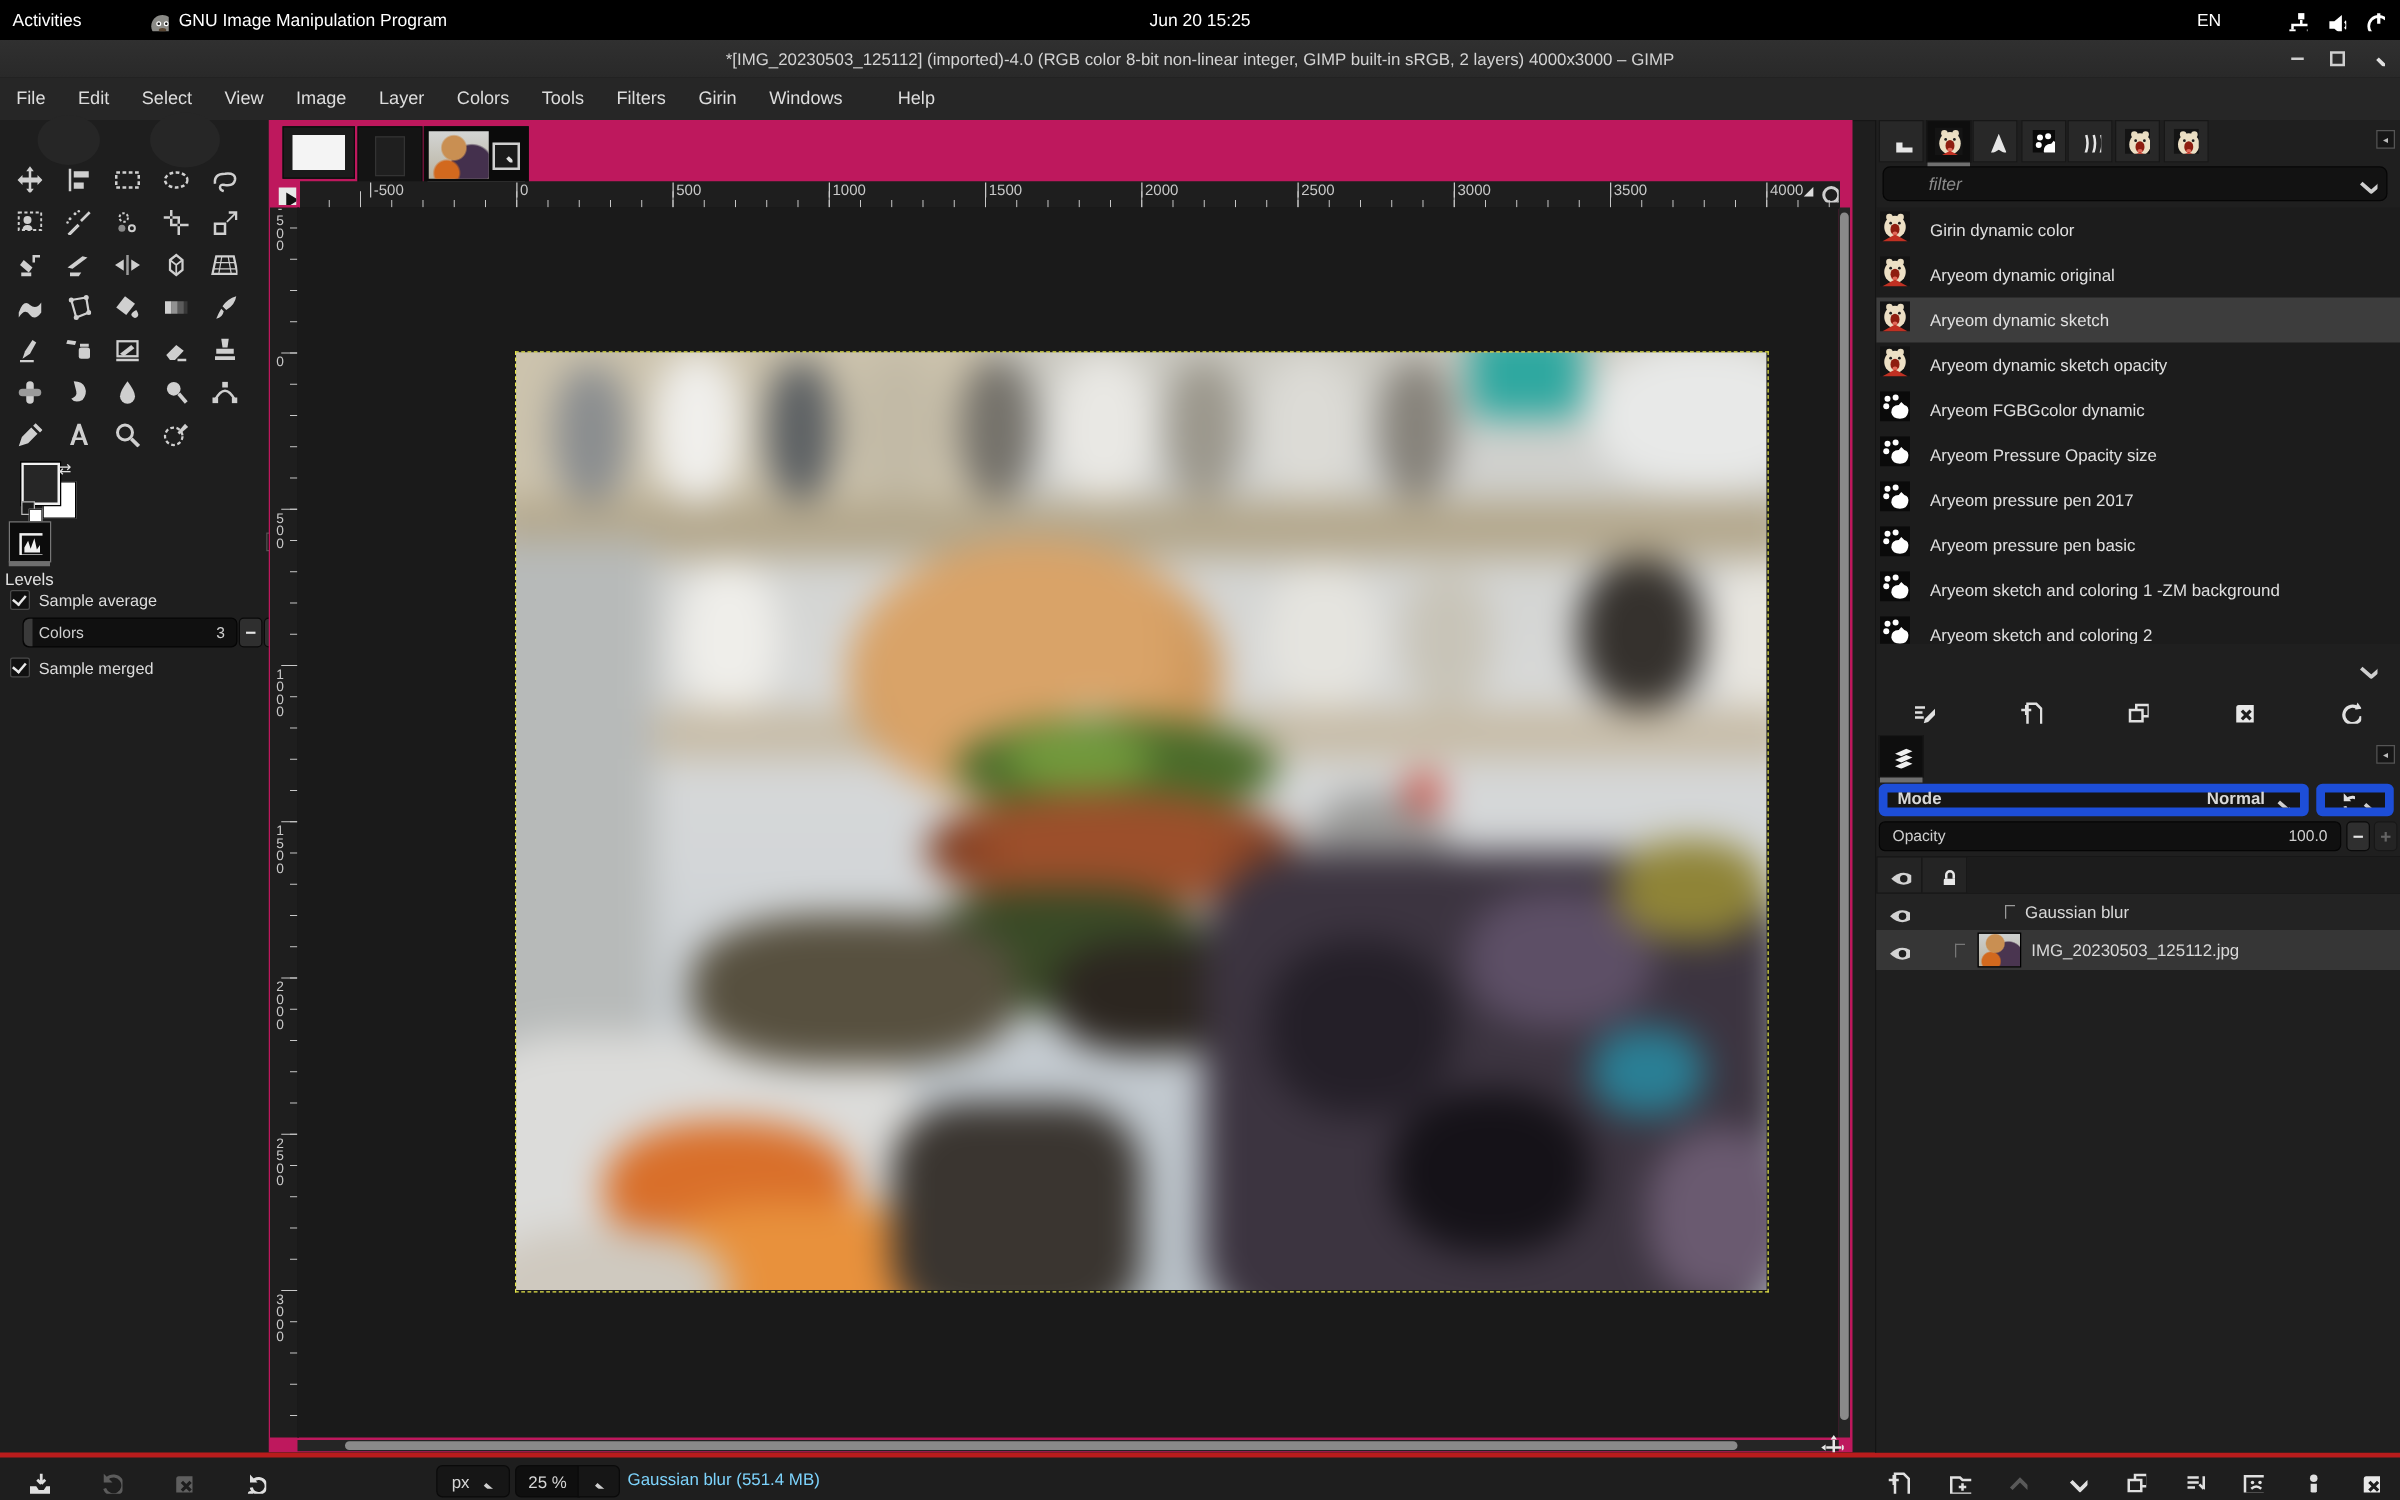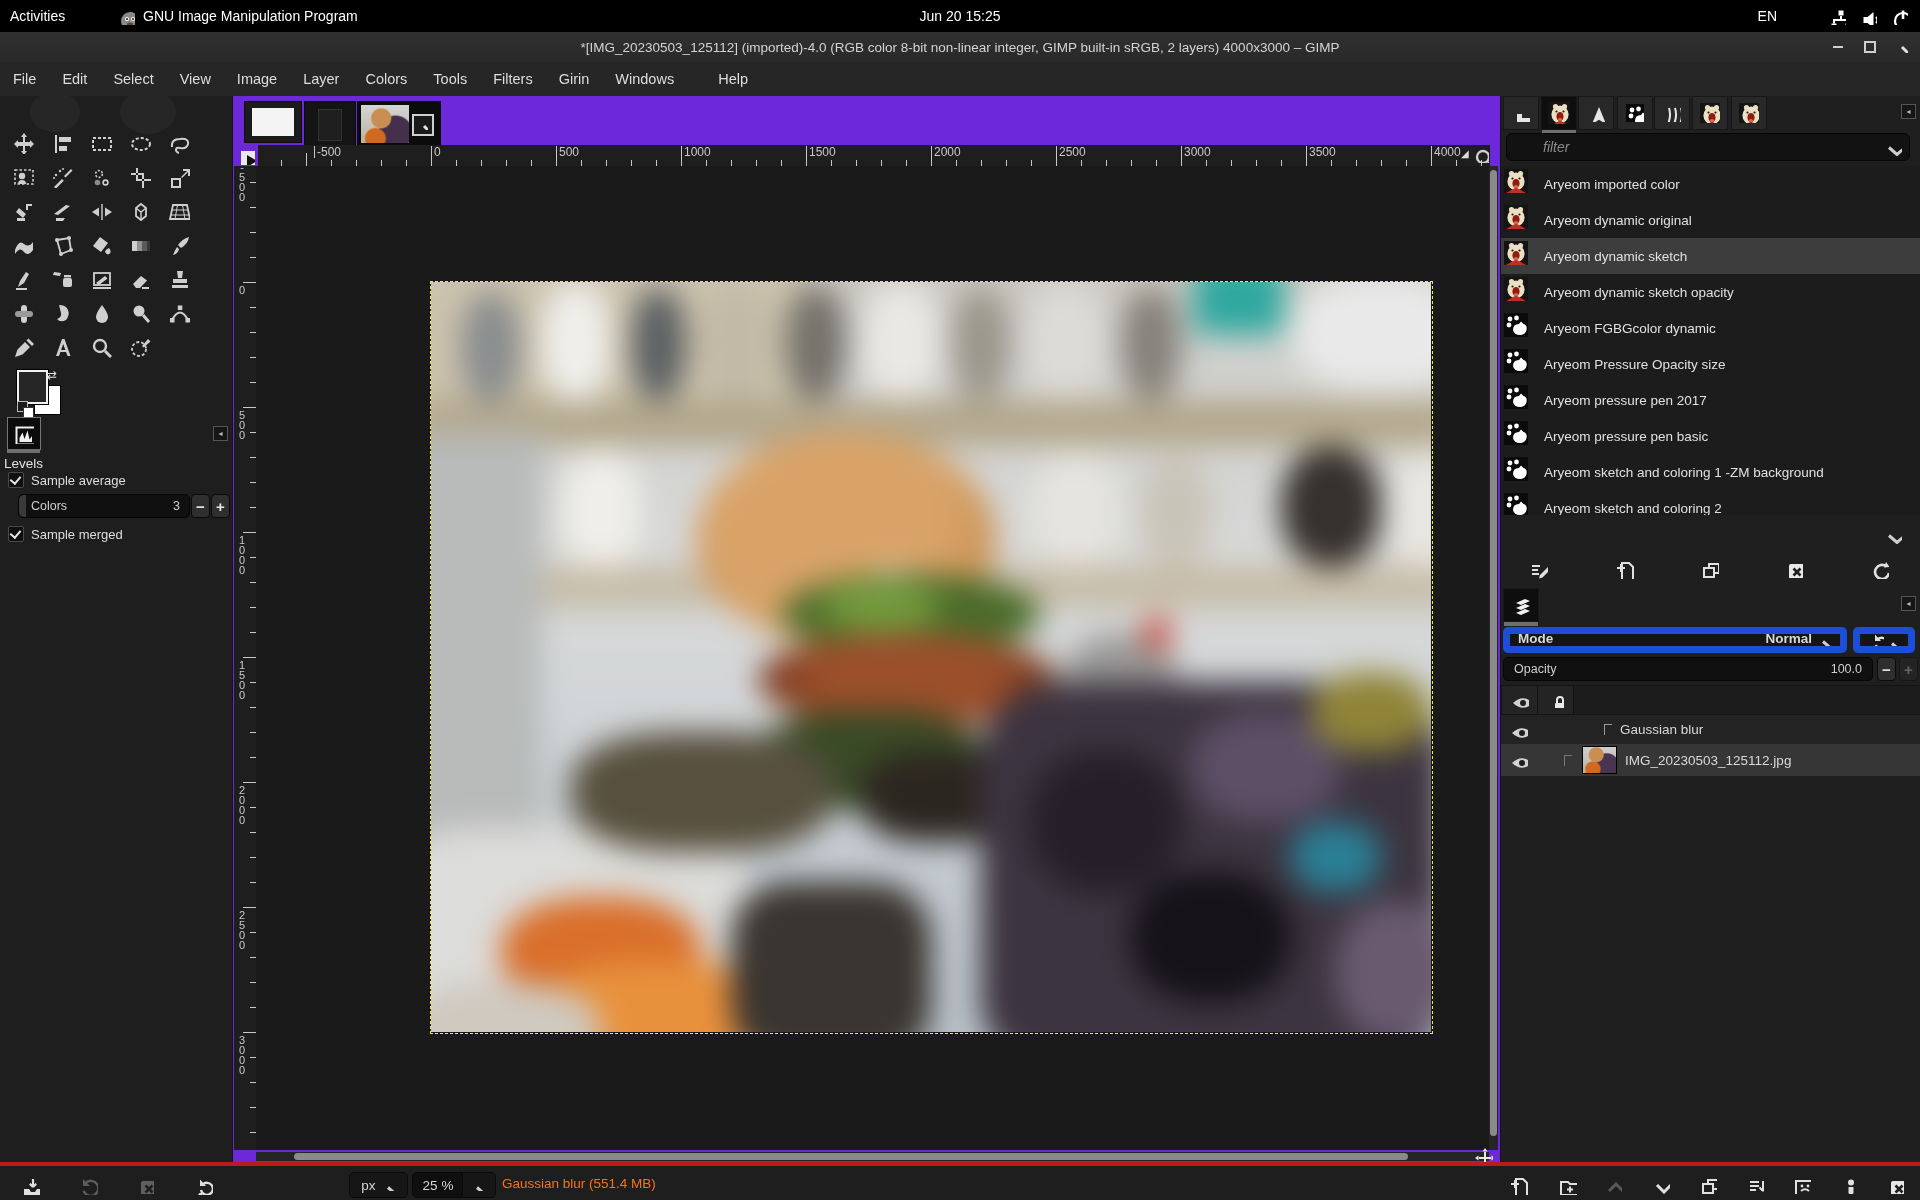--- a/index.html
+++ b/index.html
@@ -32,21 +32,21 @@
   .levelsbtn{left:7px;top:321px;width:32px;height:31px;background:#0c0c0c;border:1px solid #777;display:flex;align-items:center;justify-content:center;}
   .levelsunder{left:7px;top:353px;width:33px;height:4px;background:#6f6f6f;}
   .lvtitle{left:4px;top:360px;font-size:13.5px;color:#e2e2e2;}
   .cbrow{position:absolute;left:8px;display:flex;align-items:center;gap:7px;font-size:13px;color:#ddd;}
   .cb{width:14px;height:14px;background:#101010;border:1px solid #4a4a4a;border-radius:2px;position:relative;}
   .cb::after{content:"";position:absolute;left:3px;top:1px;width:5px;height:8px;border:solid #e8e8e8;border-width:0 2px 2px 0;transform:rotate(40deg);}
   .slider{position:absolute;background:#101010;border:1px solid #050505;border-radius:5px;display:flex;align-items:center;font-size:12.5px;color:#cfcfcf;}
   .sbtn{position:absolute;width:17px;height:22px;background:#2f2f2f;border:1px solid #0a0a0a;border-radius:4px;display:flex;align-items:center;justify-content:center;font-size:15px;font-weight:bold;color:#e6e6e6;}
   .collapse{width:13px;height:13px;border:1px solid #555;display:flex;align-items:center;justify-content:center;color:#bbb;font-size:8px;background:#161616;}
   
-  .centre{left:233px;top:96px;width:1267px;height:1066px;background:#6d28d9;}
+  .centre{left:215px;top:96px;width:1267px;height:1066px;background:#be185d;}
   .tabthumb{position:absolute;top:5px;background:#1b1b1b;border:1px solid #0c0c0c;}
   .hruler,.vruler{background:#1e1e1e;color:#c9c9c9;overflow:hidden;}
   .hruler{left:25px;top:49px;width:1232px;height:21px;border-bottom:1px solid #141414;
     background-image:linear-gradient(to right,#c9c9c9 0 1px,transparent 1px),linear-gradient(to right,#c9c9c9 0 1px,transparent 1px);
     background-size:125px 13px,25px 6px;background-repeat:repeat-x;background-position:48px bottom,23px bottom;}
   .hruler span{position:absolute;top:1px;font-size:12px;border-left:1px solid #c9c9c9;padding-left:2px;line-height:12px;}
   .vruler{left:1px;top:70px;width:22px;height:984px;border-right:1px solid #141414;
     background-image:linear-gradient(to bottom,#c9c9c9 0 1px,transparent 1px),linear-gradient(to bottom,#c9c9c9 0 1px,transparent 1px);
     background-size:13px 125px,6px 25px;background-repeat:repeat-y;background-position:100% -9px,100% 16px;}
   .vruler span{position:absolute;left:2px;font-size:11px;writing-mode:vertical-rl;text-orientation:upright;letter-spacing:-2px;line-height:12px;}
@@ -783,21 +783,21 @@
         </svg>
     </div>
     <div class="drop" style="left:412px;width:50px;background:#0f0f0f;border-radius:5px 0 0 5px">
       <span>25 %</span>
     </div>
     <div class="drop" style="left:462px;width:32px;border-radius:0 5px 5px 0">
       <svg class="ic" style="width:12px;height:12px">
           <use href="#i-chevwide"></use>
         </svg>
     </div>
-    <div class="abs" style="left:502px;top:10px;color:#f97316">Gaussian blur (551.4 MB)</div>
+    <div class="abs" style="left:502px;top:10px;color:#7dd3fc">Gaussian blur (551.4 MB)</div>
 
     <div class="sbico" style="left:1506px">
         <svg class="ic" style="width:19px;height:19px">
           <use href="#i-docplus"></use>
         </svg>
       </div>
     <div class="sbico" style="left:1555px">
         <svg class="ic" style="width:19px;height:19px">
           <use href="#i-folderplus"></use>
         </svg>
@@ -883,21 +883,21 @@
     <input class="inputbox" style="top: 37px; padding-left: 36px;" placeholder="filter">
     <div class="abs" style="left:384px;top:42px"><svg class="ic" style="width:17px;height:17px">
           <use href="#i-chevwide"></use>
         </svg></div>
 
     <div class="brushlist">
       <div class="brow" style="top:0">
           <svg>
             <use href="#i-wilber"></use>
           </svg>
-          <span>Aryeom imported color</span>
+          <span>Girin dynamic color</span>
         </div>
       <div class="brow" style="top:36px">
           <svg>
             <use href="#i-wilber"></use>
           </svg>
           <span>Aryeom dynamic original</span>
         </div>
       <div class="brow sel" style="top:72px">
           <svg>
             <use href="#i-wilber"></use>

